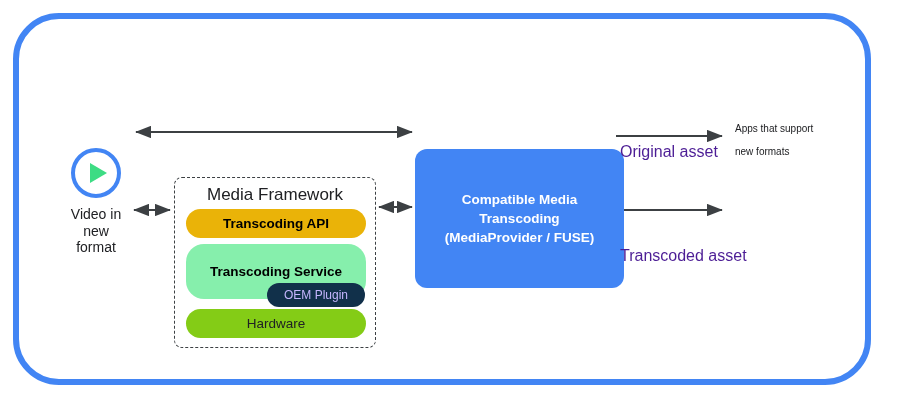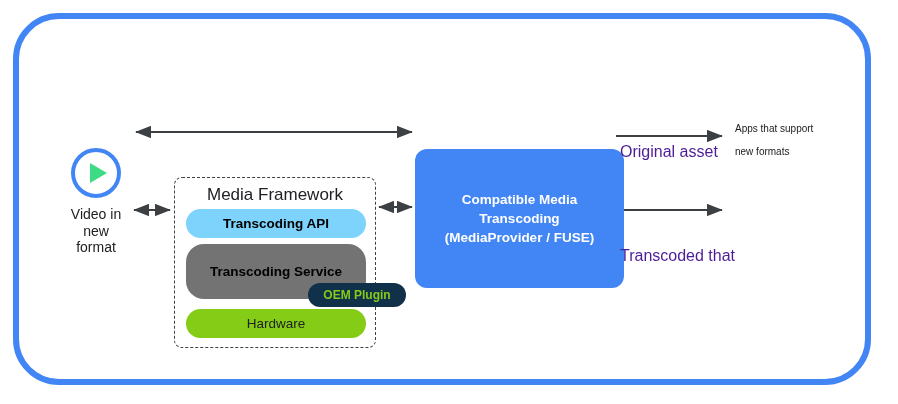--- a/index.html
+++ b/index.html
@@ -91,48 +91,47 @@
     justify-content: center;
     box-sizing: border-box;
     font-size: 13.5px;
   }
   #transcoding-api {
     position: absolute;
     left: 11px;
     top: 31px;
     width: 180px;
     height: 29px;
-    background: #7dd3fc;
+    background: #eab308;
     color: #000000;
     font-weight: bold;
     border-radius: 16px;
   }
   #transcoding-service {
     position: absolute;
     left: 11px;
     top: 66px;
     width: 180px;
     height: 55px;
-    background: #737373;
+    background: #86efac;
     color: #000000;
     font-weight: bold;
     border-radius: 18px;
   }
   #oem-plugin {
     position: absolute;
     left: 92px;
     top: 105px;
     width: 98px;
     height: 24px;
     background: #11304a;
-    color: #84cc16;
-    font-weight: bold;
+    color: #c4b5fd;
+    font-weight: normal;
     font-size: 12px;
     border-radius: 13px;
-    margin-left: 41px;
   }
   #hardware {
     position: absolute;
     left: 11px;
     top: 131px;
     width: 180px;
     height: 29px;
     background: #84cc16;
     color: #202124;
     border-radius: 16px;
@@ -237,19 +236,19 @@
 
     <div id="hardware" class="pill">Hardware</div>
   </div>
 
   <div id="cmt-box">Compatible Media
 Transcoding
 (MediaProvider / FUSE)</div>
 
   <div class="asset-label" id="original-asset-label">Original asset</div>
 
-  <div class="asset-label" id="transcoded-asset-label">Transcoded that</div>
+  <div class="asset-label" id="transcoded-asset-label">Transcoded asset</div>
 
   <div class="apps-label" id="apps-support-label">Apps that support
 new formats</div>
 
 
 </div>
 
 </body></html>

